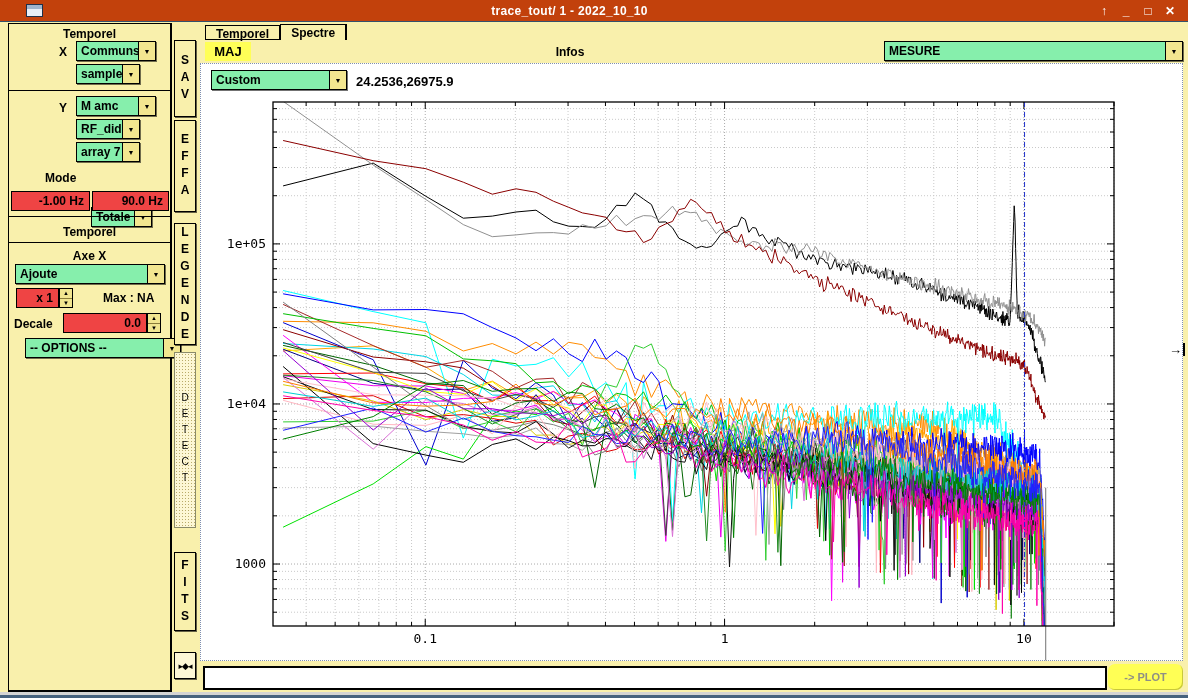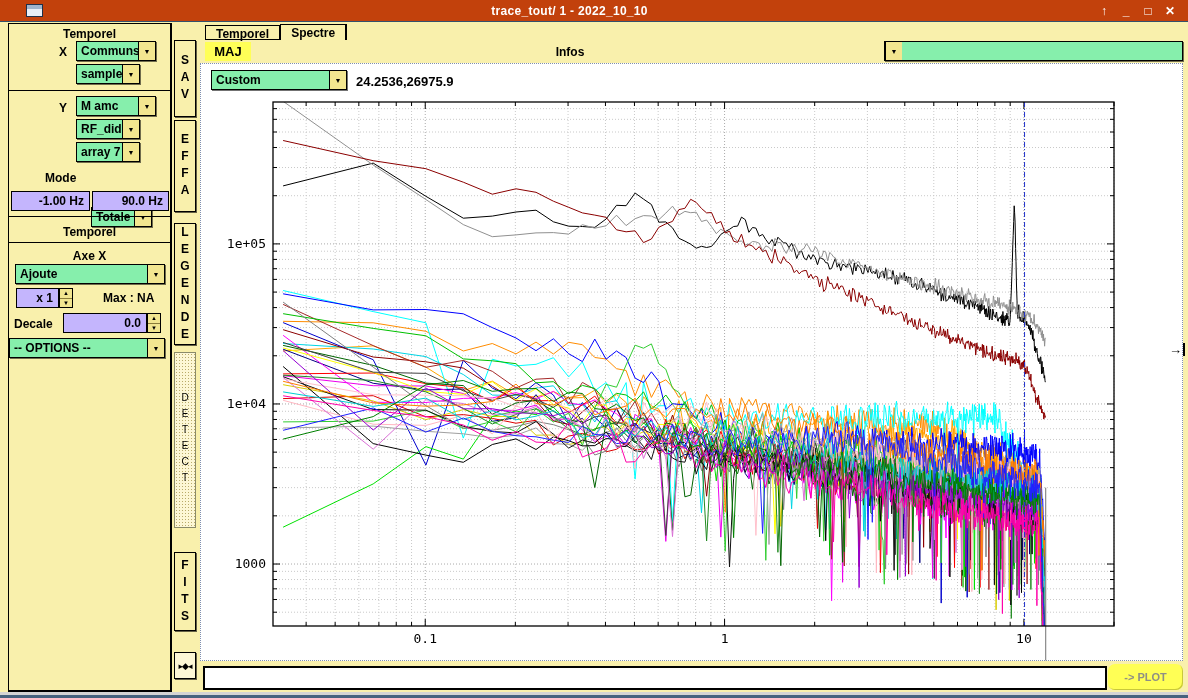--- a/index.html
+++ b/index.html
@@ -18,21 +18,21 @@
   
   .sidebar{position:absolute;left:8px;top:23px;width:164px;height:669px;background:#f9f0ac;
     border:1px solid #000;border-right-width:2px;border-bottom-width:2px;font-size:12px;font-weight:bold;}
   .sb-title{position:absolute;width:100%;text-align:center;}
   .sb-label{position:absolute;}
   .hline{position:absolute;left:0;width:100%;height:0;border-top:1px solid #000;}
   .combo{position:absolute;display:flex;align-items:stretch;background:#86efac;border:1px solid #000;
     box-shadow:1px 1px 0 rgba(0,0,0,.55);height:20px;}
   .cb-val{flex:1;padding:2px 4px 0 4px;white-space:nowrap;overflow:hidden;font-size:12px;font-weight:bold;}
   .cb-btn{width:17px;background:#f2e690;border-left:1px solid #000;display:flex;align-items:center;justify-content:center;font-size:7px;}
-  .field{position:absolute;background:#c4b5fd;border:1px solid #000;text-align:right;padding:2px 5px 0 2px;height:20px;font-size:12px;font-weight:bold;}
+  .field{position:absolute;background:#ef4444;border:1px solid #000;text-align:right;padding:2px 5px 0 2px;height:20px;font-size:12px;font-weight:bold;}
   .spin{position:absolute;width:14px;height:20px;display:flex;flex-direction:column;border:1px solid #000;background:#f2e690;}
   .spin span{flex:1;display:flex;align-items:center;justify-content:center;font-size:6px;border-bottom:1px solid #8a7c3a;}
   .spin span:last-child{border-bottom:none;}
   
   .vbtn{position:absolute;left:174px;width:22px;background:#f9f0ac;border:1px solid #000;
     box-shadow:1px 1px 0 rgba(0,0,0,.6);display:flex;align-items:center;justify-content:center;
     writing-mode:vertical-lr;text-orientation:upright;font-weight:bold;font-size:12px;letter-spacing:3px;}
   .trough{position:absolute;left:174px;width:22px;border:1px solid #8a8a6a;
     background-color:#fdf7d5;background-image:radial-gradient(#b9ab6a 22%,transparent 23%);background-size:3px 3px;
     display:flex;align-items:center;justify-content:center;writing-mode:vertical-lr;text-orientation:upright;
@@ -126,21 +126,21 @@
       <span>▲</span>
       <span>▼</span>
     </div>
     <div class="sb-label" style="left:94px;top:267px;">Max : NA</div>
     <div class="sb-label" style="left:5px;top:293px;">Decale</div>
     <div class="field" style="left:54px;top:289px;width:84px;">0.0</div>
     <div class="spin" style="left:138px;top:289px;">
       <span>▲</span>
       <span>▼</span>
     </div>
-    <div class="combo" style="left:0;top:314px;width:156px;">
+    <div class="combo" style="left:16px;top:314px;width:156px;">
       <span class="cb-val">-- OPTIONS --</span>
       <span class="cb-btn">▼</span>
     </div>
   </div>
 
   <div class="vbtn" style="top:40px;height:77px;">SAV</div>
   <div class="vbtn" style="top:120px;height:92px;">EFFA</div>
   <div class="vbtn" style="top:223px;height:122px;">LEGENDE</div>
   <div class="trough" style="top:352px;height:176px;">DETECT</div>
   <div class="vbtn" style="top:552px;height:79px;">FITS</div>
@@ -149,20 +149,21 @@
   </div>
 
   <div class="tabbar">
     <div class="tab">Temporel</div>
     <div class="tab active">Spectre</div>
   </div>
 
   <div class="maj-btn">MAJ</div>
   <div class="infos-label">Infos</div>
   <div class="combo mesure-combo" style="position:absolute;">
+    <span class="cb-val">MESURE</span>
     <span class="cb-btn">▼</span>
   </div>
 
   <div class="content">
     <div class="combo custom-combo">
       <span class="cb-val">Custom</span>
       <span class="cb-btn">▼</span>
     </div>
     <div class="coords">24.2536,26975.9</div>
     <svg id="plot-svg" viewBox="0 0 983 598" xmlns="http://www.w3.org/2000/svg">

